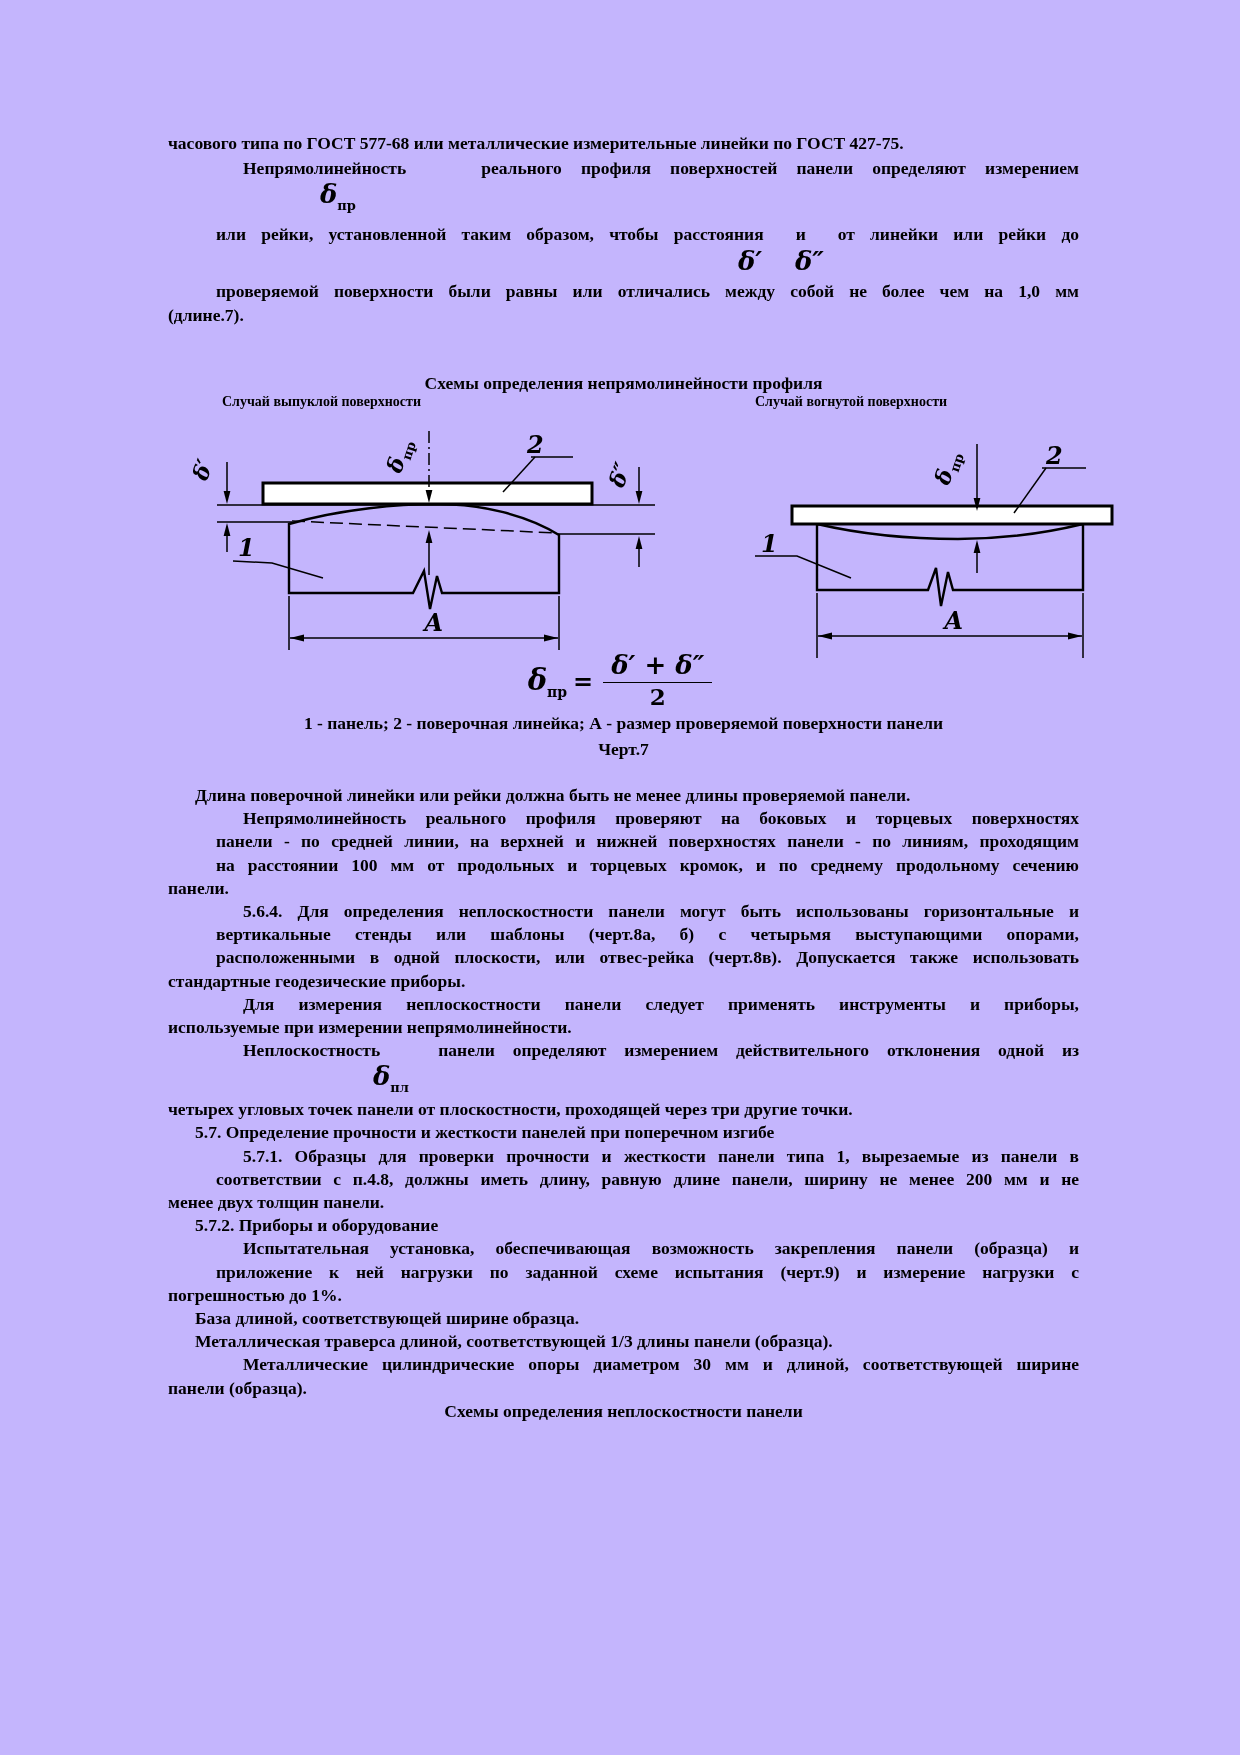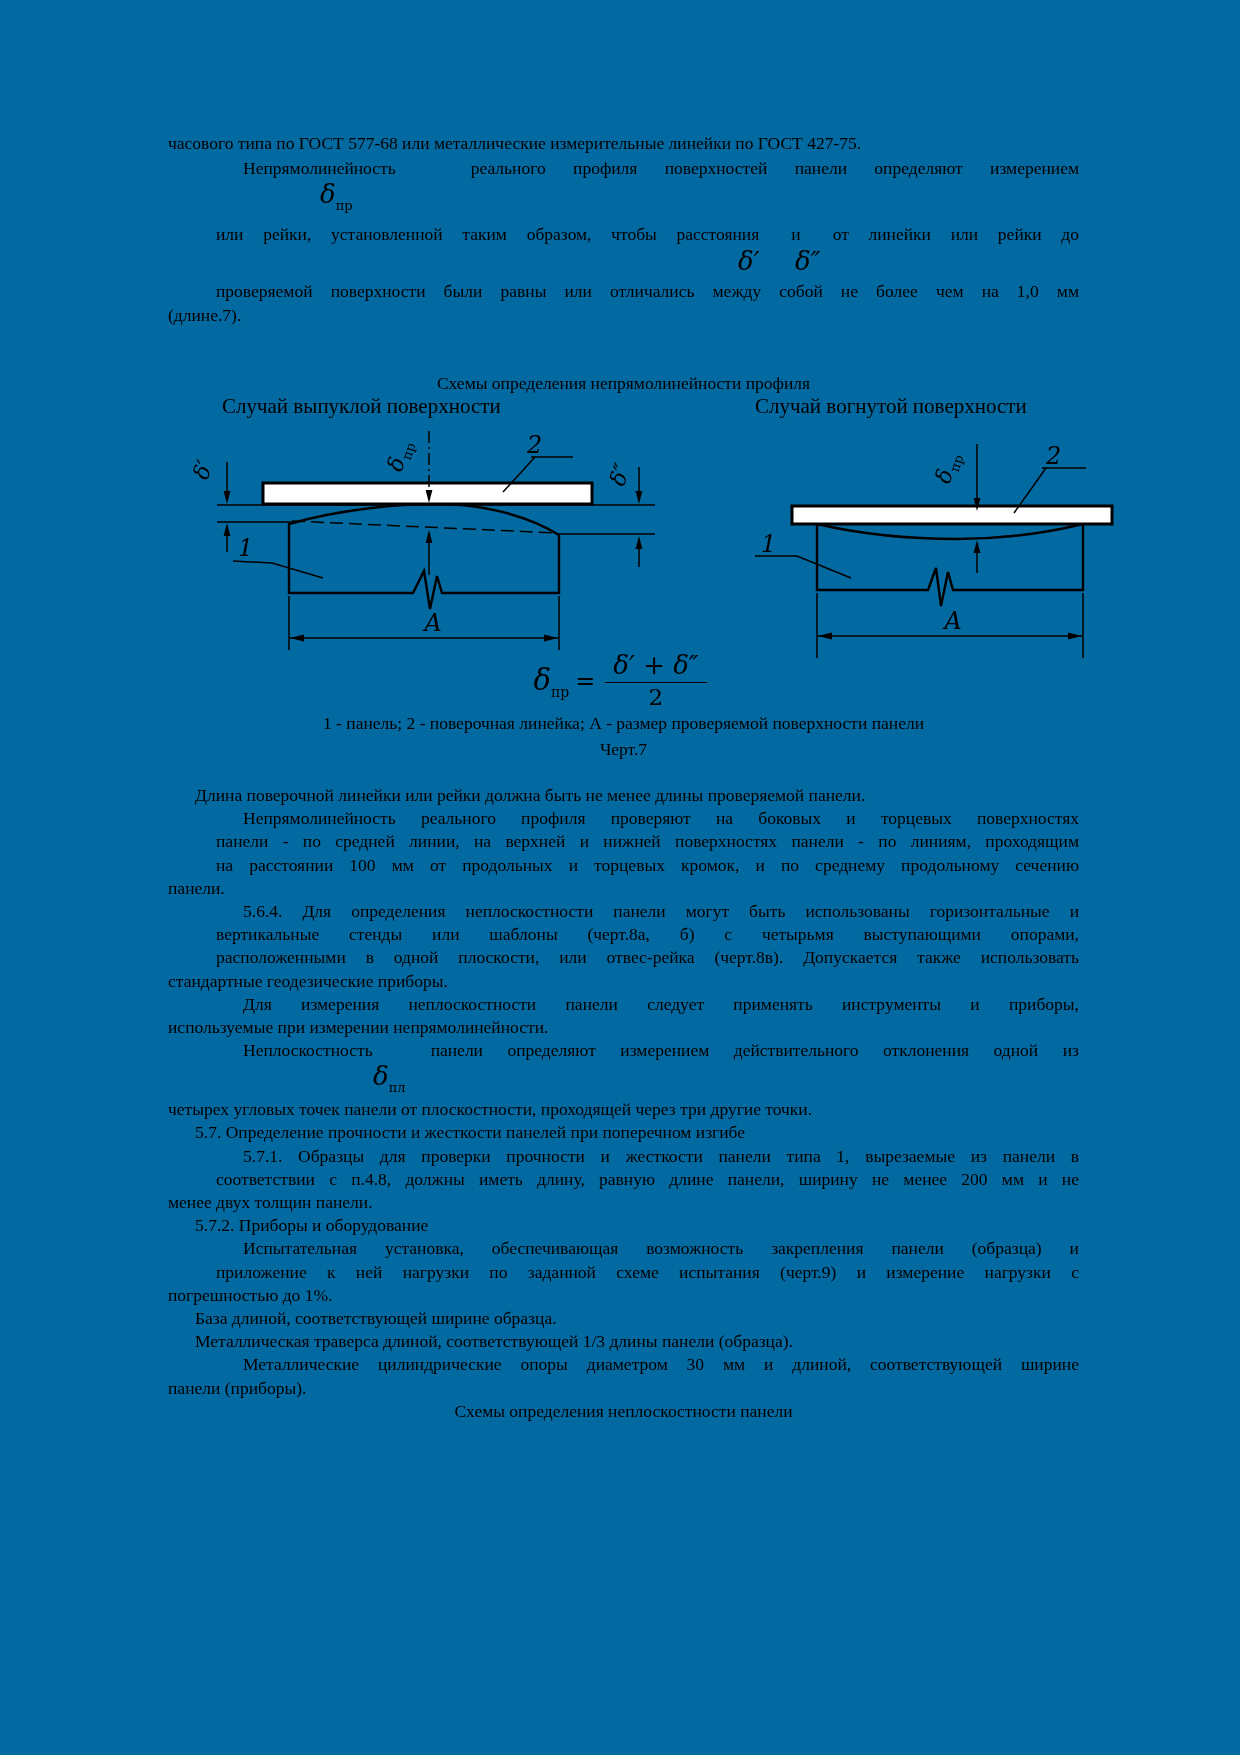--- a/index.html
+++ b/index.html
@@ -1,35 +1,35 @@
 <!DOCTYPE html>
 <html><head>
 <meta charset="utf-8">
 <style>
   html,body { margin:0; padding:0; background:#888; }
   .page {
-    position:relative; width:1240px; height:1755px; background:#0369a1; color:#000;
-    font-family:"Liberation Serif", serif; margin:0 auto; overflow:hidden;
+    position:relative; width:1240px; height:1755px; background:#c4b5fd; color:#000;
+    font-family:"Liberation Serif", serif; margin:0 auto; overflow:hidden;font-weight:bold;
   }
   .textcol { position:absolute; left:168px; width:911px; font-size:17.5px; }
   #intro { top:131px; }
   #body  { top:784px; }
   .line { white-space:nowrap; }
   #intro .line { height:24.5px; line-height:24.5px; }
   #body  .line { height:23.2px; line-height:23.2px; }
   .line.just { white-space:normal; text-align:justify; text-align-last:justify;margin-left:48px; }
   .line.center { text-align:center; white-space:normal; }
   .ind { display:inline-block; width:27px; }
   .gap { display:inline-block; height:1px; }
   .symrow { position:relative; }
   .isym { position:absolute; top:1px; font-style:italic; font-size:26px; line-height:1; font-family:"DejaVu Serif", serif; }
   .isym .s { font-style:normal; font-size:13px; vertical-align:-7px; }
   .figtitle { position:absolute; left:168px; width:911px; text-align:center; font-size:17.5px; }
   #fig-main-title { top:373px; }
-  .subtt { position:absolute; font-size:21px; white-space:nowrap; }
+  .subtt { position:absolute; font-size:14px; white-space:nowrap; }
   #subtt-left { left:222px; top:394px; }
   #subtt-right { left:755px; top:394px; }
   #caption-line { top:713px; }
   #fig-number { top:739px; }
   
   .formula {
     position:absolute; top:646px; left:0; width:1240px; height:70px;
     display:flex; justify-content:center; align-items:center;
     font-family:"DejaVu Serif", serif;
   }
@@ -186,17 +186,17 @@
       <div class="line just"><span class="ind"></span>5.7.1. Образцы для проверки прочности и жесткости панели типа 1, вырезаемые из панели в</div>
       <div class="line just">соответствии с п.4.8, должны иметь длину, равную длине панели, ширину не менее 200 мм и не</div>
       <div class="line">менее двух толщин панели.</div>
       <div class="line"><span class="ind"></span>5.7.2. Приборы и оборудование</div>
       <div class="line just"><span class="ind"></span>Испытательная установка, обеспечивающая возможность закрепления панели (образца) и</div>
       <div class="line just">приложение к ней нагрузки по заданной схеме испытания (черт.9) и измерение нагрузки с</div>
       <div class="line">погрешностью до 1%.</div>
       <div class="line"><span class="ind"></span>База длиной, соответствующей ширине образца.</div>
       <div class="line"><span class="ind"></span>Металлическая траверса длиной, соответствующей 1/3 длины панели (образца).</div>
       <div class="line just"><span class="ind"></span>Металлические цилиндрические опоры диаметром 30 мм и длиной, соответствующей ширине</div>
-      <div class="line">панели (приборы).</div>
+      <div class="line">панели (образца).</div>
       <div class="line center">Схемы определения неплоскостности панели</div>
     </div>
 
 </div>
 
 </body></html>

